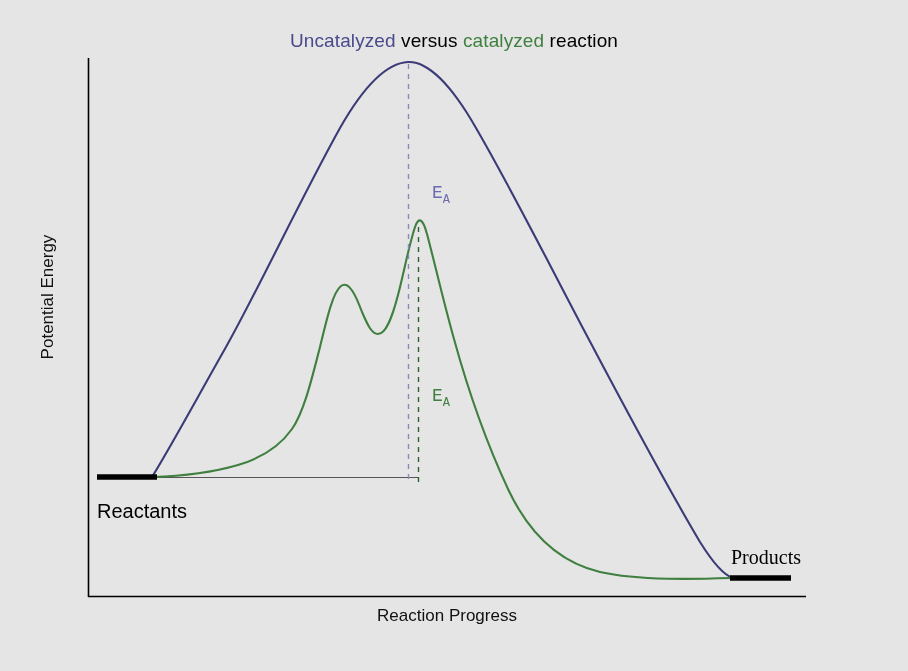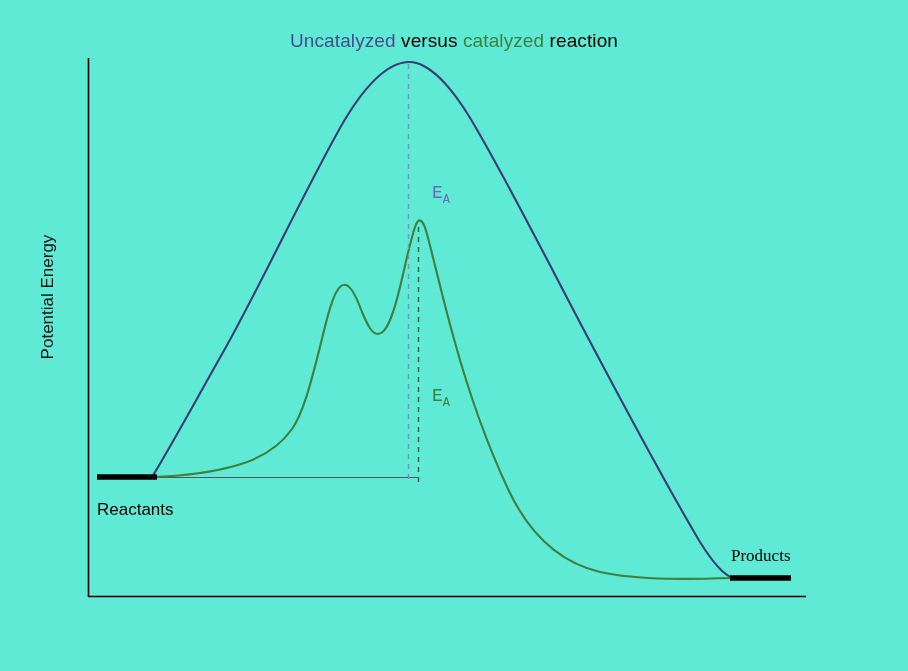--- a/index.html
+++ b/index.html
@@ -8,21 +8,21 @@
     background: #ffffff;
   }
   body {
     font-family: "Liberation Sans", sans-serif;
     -webkit-font-smoothing: antialiased;
   }
   #stage {
     position: relative;
     width: 908px;
     height: 671px;
-    background: #5eead4;
+    background: #e5e5e5;
     overflow: hidden;
   }
   #plot-svg {
     position: absolute;
     left: 0;
     top: 0;
     width: 908px;
     height: 671px;
   }
   .chart-title {
@@ -58,21 +58,21 @@
     width: 180px;
     text-align: center;
     font-size: 17px;
     color: #111111;
     transform: rotate(-90deg);
     transform-origin: 50% 50%;
     white-space: nowrap;
   }
   .level-label {
     position: absolute;
-    font-size: 17px;
+    font-size: 20px;
     color: #000000;
     white-space: nowrap;
   }
   #reactants-label { left: 97px; top: 500px; }
   #products-label  { left: 731px; top: 546px; font-family: Liberation Serif, serif; }
   .ea-label {
     position: absolute;
     font-size: 18px;
     white-space: nowrap;
     font-family: Liberation Mono, monospace;
@@ -129,20 +129,21 @@
     <line x1="97" y1="477" x2="157" y2="477" stroke="#000000" stroke-width="5.5"></line>
 
     <line x1="730" y1="578" x2="791" y2="578" stroke="#000000" stroke-width="5.5"></line>
   </svg>
 
   <div class="chart-title">
     <span class="t-uncat">Uncatalyzed</span><span class="t-versus"> versus </span><span class="t-cat">catalyzed</span><span class="t-reaction"> reaction</span>
   </div>
 
   <div class="axis-label-y">Potential Energy</div>
+  <div class="axis-label-x">Reaction Progress</div>
 
   <div class="level-label" id="reactants-label">Reactants</div>
   <div class="level-label" id="products-label">Products</div>
 
   <div class="ea-label" id="ea-uncatalyzed"><span>E</span><span class="sub">A</span></div>
 
   <div class="ea-label" id="ea-catalyzed"><span>E</span><span class="sub">A</span></div>
 
 </div>
 

